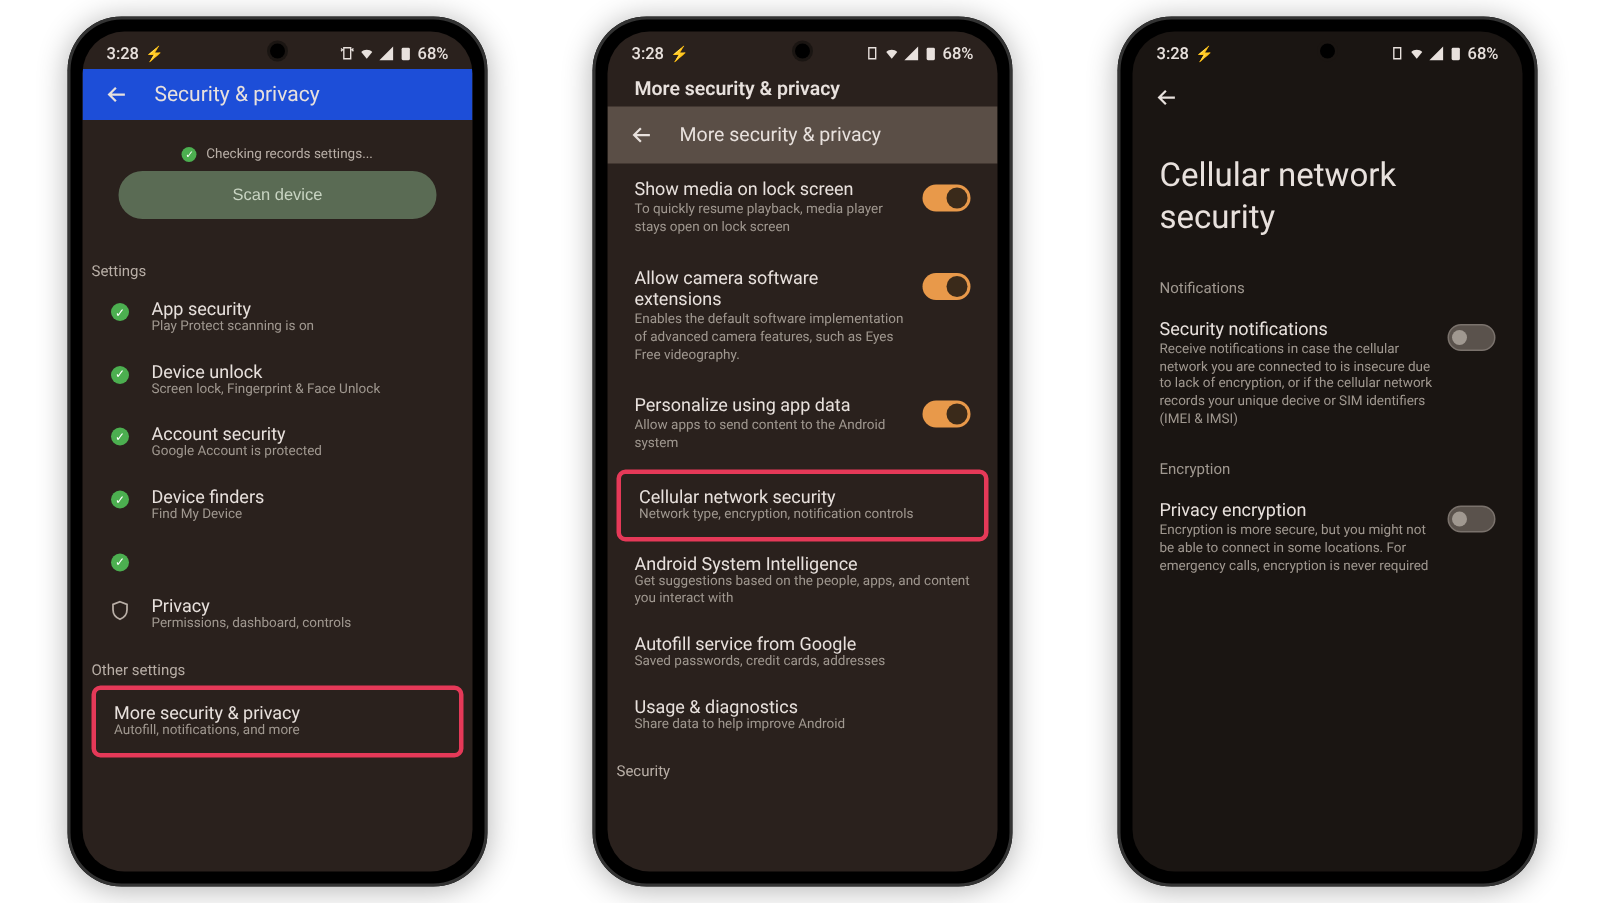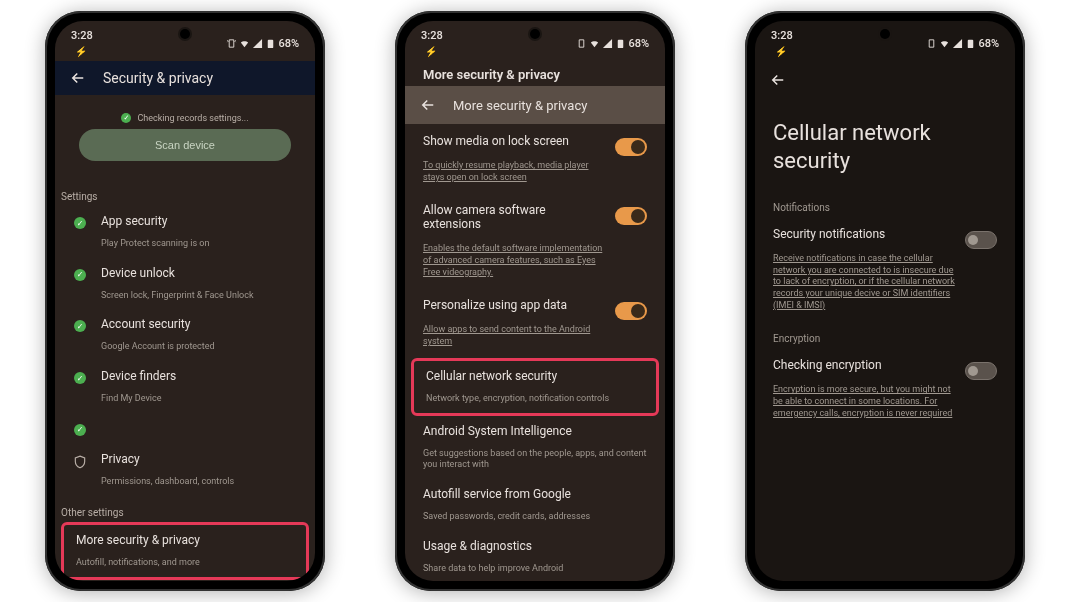--- a/index.html
+++ b/index.html
@@ -45,33 +45,33 @@
     }
     .status-bar {
       display: flex;
       justify-content: space-between;
       align-items: center;
       padding: 8px 16px 4px;
       font-size: 11px;
       font-weight: 500;
       color: #e8e1dd;
     }
-    .status-left { display: flex; align-items: center; gap: 4px; flex-direction: column; }
+    .status-left { display: flex; align-items: flex-end; gap: 4px; }
     .status-right { display: flex; align-items: center; gap: 2px; }
     .status-right svg { width: 11px; height: 11px; }
     .bolt-icon { font-size: 10px; }
     .header {
       display: flex;
       align-items: center;
       padding: 8px 14px;
       gap: 16px;
       background: #4a3f38;
     }
     .header.sticky {
-      background: #0f172a;
+      background: #1d4ed8;
     }
     .header-plain {
       display: flex;
       align-items: center;
       padding: 10px 14px;
       gap: 16px;
     }
     .back-arrow {
       width: 18px;
       height: 18px;
@@ -157,36 +157,36 @@
       height: 12px;
       background: #4caf50;
       border-radius: 50%;
       display:flex;align-items:center;justify-content:center;
       font-size: 8px;
       color: #fff;
     }
     .shield-icon svg { width: 14px; height: 14px; color: #b8aea6; }
     .row-body { flex: 1; min-width: 0; }
     .row-title { font-size: 12px; color: #e8e1dd; }
-    .row-sub { font-size: 9px; color: #a09890; margin-top: 10px; line-height: 1.3; }
+    .row-sub { font-size: 9px; color: #a09890; margin-top: 0; line-height: 1.3; }
     .highlight-red {
       border: 3px solid #e53958;
       border-radius: 6px;
       margin: 0 6px;
     }
     .highlight-red .row { padding-left: 12px; padding-right: 12px; }
     .toggle-row {
       display: flex;
       align-items: flex-start;
       padding: 10px 18px;
       gap: 10px;
     }
     .toggle-body { flex: 1; }
     .toggle-title { font-size: 12px; color: #e8e1dd; }
-    .toggle-sub { font-size: 9px; color: #a09890; margin-top: 12px; line-height: 1.3; text-decoration: underline; }
+    .toggle-sub { font-size: 9px; color: #a09890; margin-top: 2px; line-height: 1.3; }
     .toggle {
       width: 32px;
       height: 18px;
       border-radius: 9px;
       position: relative;
       flex-shrink: 0;
       margin-top: 4px;
     }
     .toggle.on { background: #e8994a; }
     .toggle.off { background: #5a524c; border: 1px solid #7a726c; }
@@ -478,21 +478,21 @@
         </div>
         <div class="toggle off">
             <div class="knob"></div>
           </div>
       </div>
 
       <div class="section-small">Encryption</div>
 
       <div class="toggle-row">
         <div class="toggle-body">
-          <div class="toggle-title">Checking encryption</div>
+          <div class="toggle-title">Privacy encryption</div>
           <div class="toggle-sub">Encryption is more secure, but you might not be able to connect in some locations. For emergency calls, encryption is never required</div>
         </div>
         <div class="toggle off">
             <div class="knob"></div>
           </div>
       </div>
 
     </div>
   </div>
 </div>

